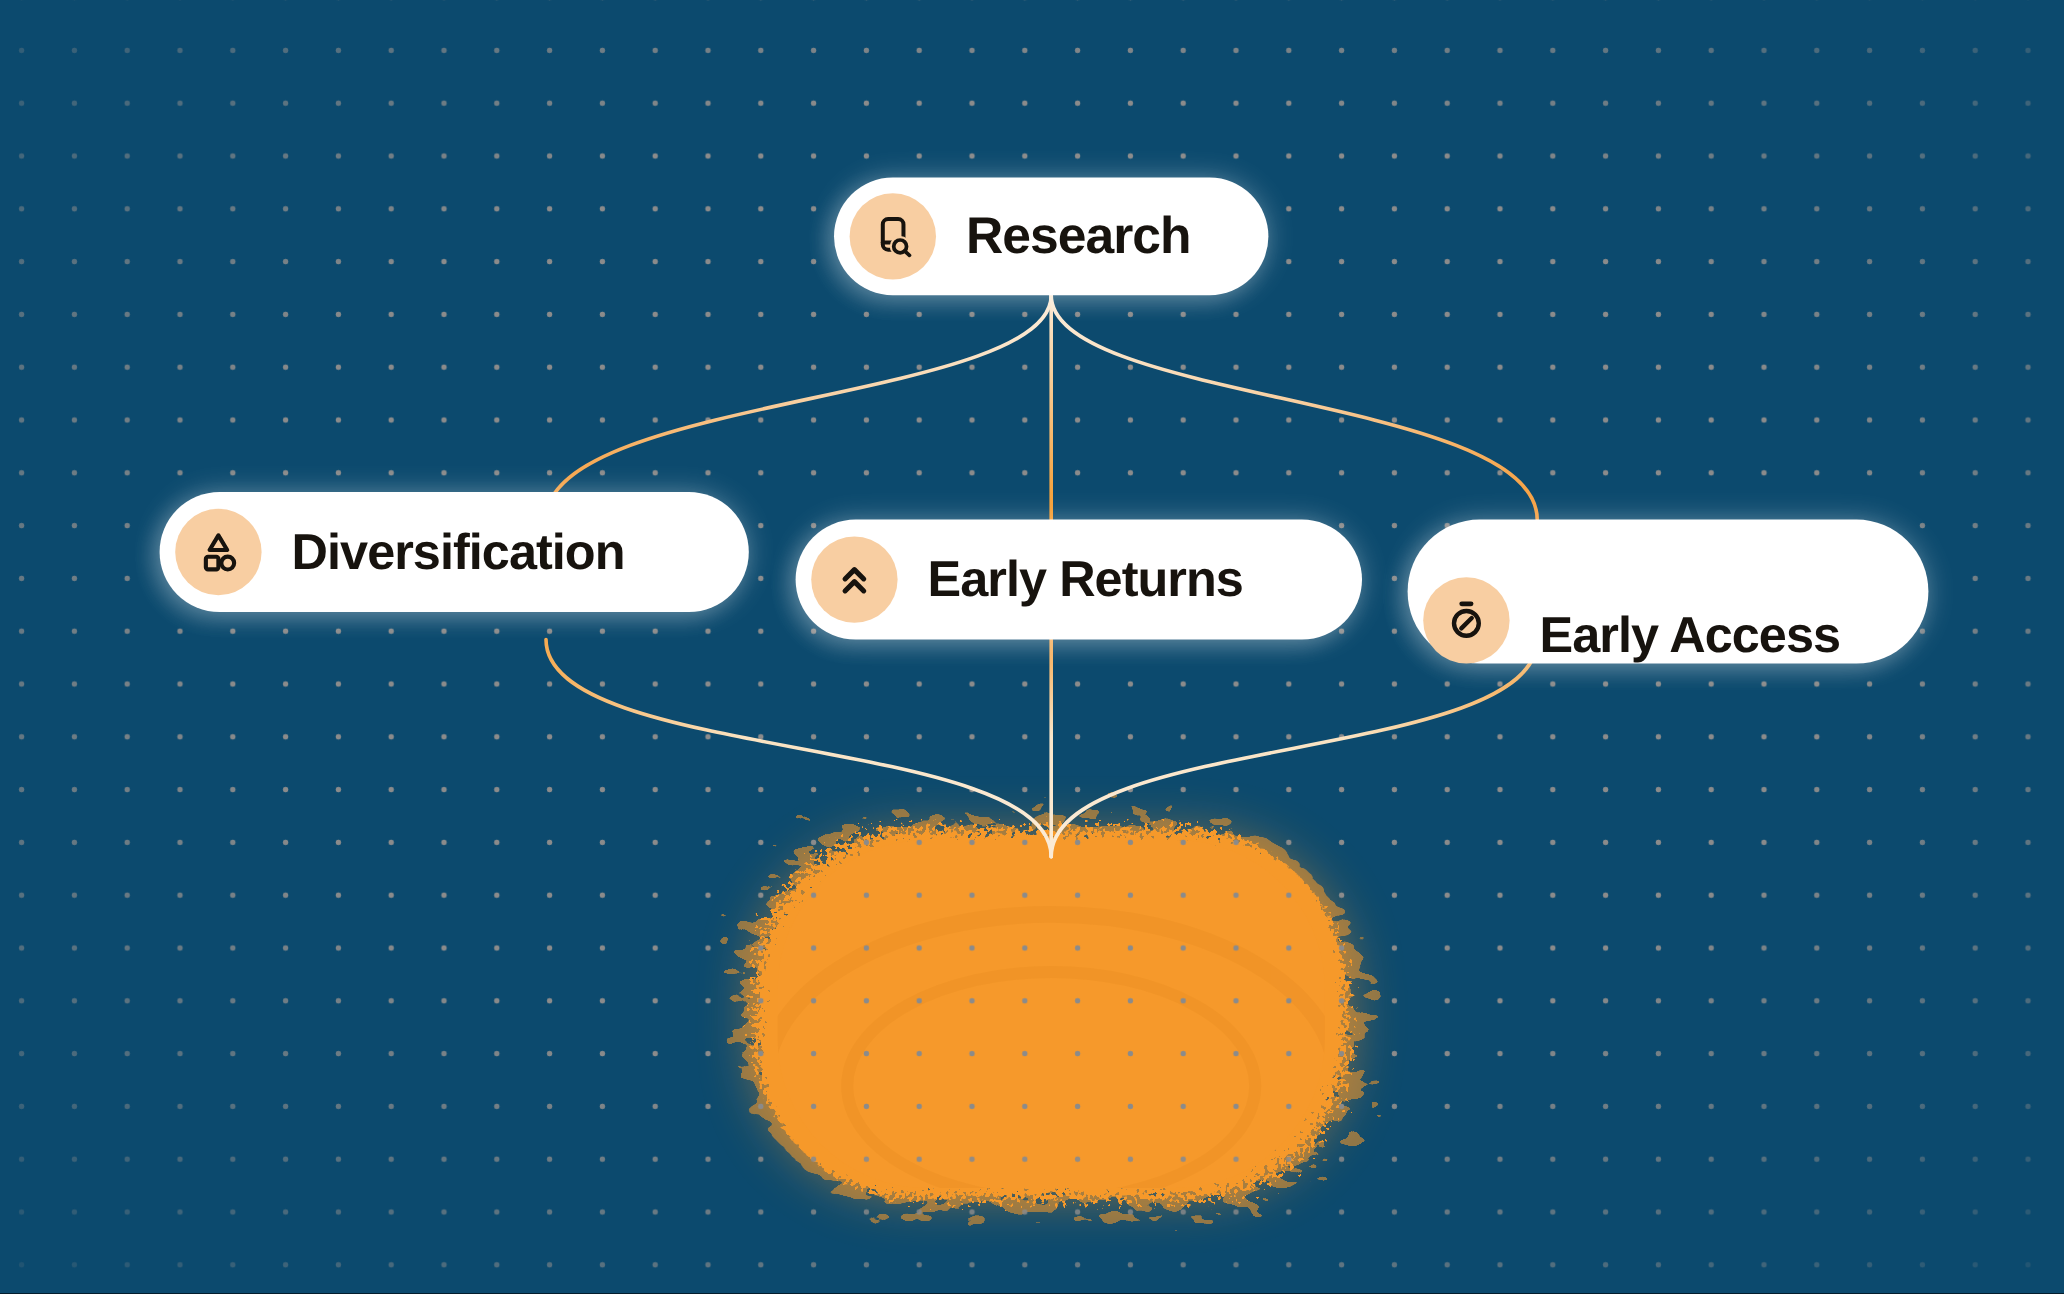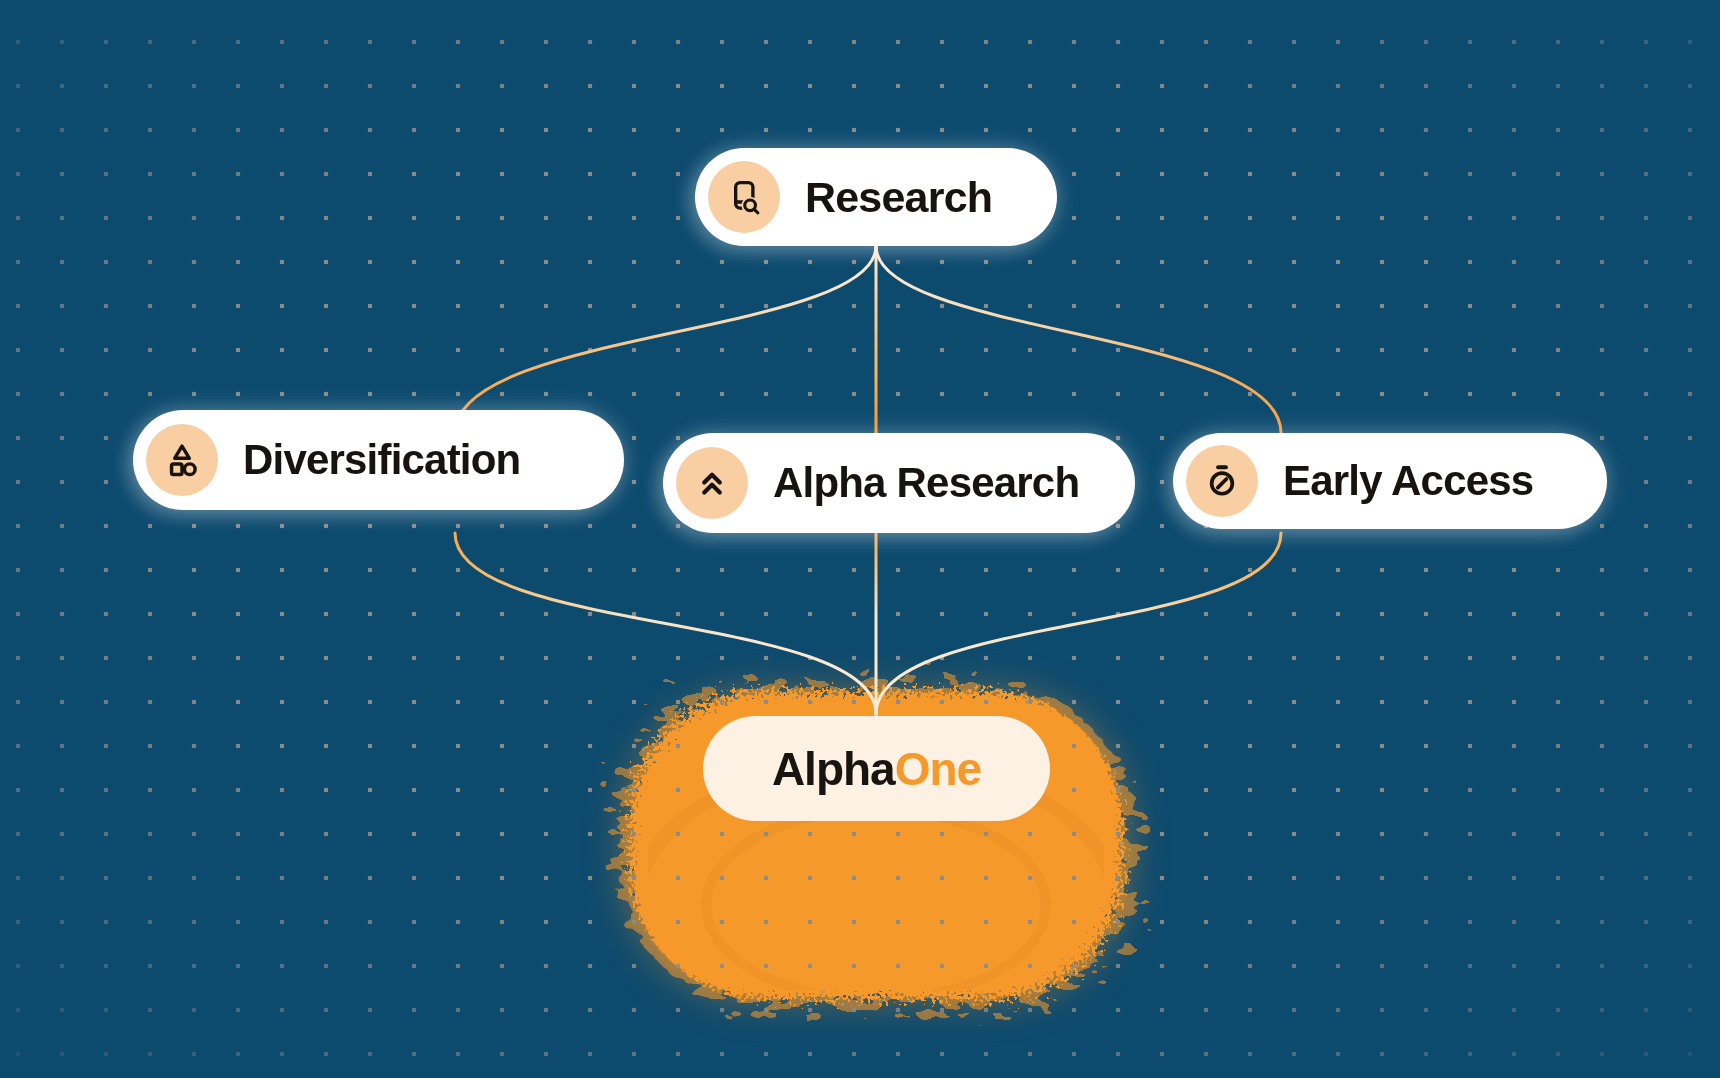--- a/index.html
+++ b/index.html
@@ -32,21 +32,21 @@
     display:flex;align-items:center;justify-content:center;margin-left:13px;flex:none;
   }
   .icon-circle svg{display:block;}
   .label{
     font-weight:700;color:#17130E;letter-spacing:-.8px;white-space:nowrap;margin-left:25px;
   }
   #node-research{left:695px;top:148px;width:362px;height:98px;}
   #node-research .label{font-size:43px;}
   #node-diversification{left:133px;top:410px;width:491px;height:100px;}
   #node-alpha-returns{left:663px;top:433px;width:472px;height:100px;}
-  #node-early-access{left:1173px;top:433px;width:434px;height:96px;}
+  #node-early-access{left:1173px;top:433px;width:434px;height:120px;align-items:flex-end;}
   #node-diversification .label,#node-alpha-returns .label,#node-early-access .label{font-size:42px;}
   #node-alphaone{
     left:703px;top:716px;width:347px;height:105px;border-radius:56px;
     background:#FCF1E2;justify-content:center;box-shadow:none;
   }
   #node-alphaone .brand{font-weight:700;font-size:46px;letter-spacing:-1px;white-space:nowrap;}
   #node-alphaone .brand .primary{color:#181410;}
   #node-alphaone .brand .accent{color:#F6992B;}
 </style>
 </head>
@@ -147,31 +147,28 @@
     <span class="label">Diversification</span>
   </div>
 
   <div class="node" id="node-alpha-returns">
     <span class="icon-circle">
       <svg width="40" height="40" viewBox="0 0 36 36">
         <path d="M 11 17.5 L 18 10.5 L 25 17.5" fill="none" stroke="#17130E" stroke-width="3.8" stroke-linecap="round" stroke-linejoin="round"></path>
         <path d="M 11 26.5 L 18 19.5 L 25 26.5" fill="none" stroke="#17130E" stroke-width="3.8" stroke-linecap="round" stroke-linejoin="round"></path>
       </svg>
     </span>
-    <span class="label">Alpha Research</span>
+    <span class="label">Early Returns</span>
   </div>
 
   <div class="node" id="node-early-access">
     <span class="icon-circle">
       <svg width="40" height="40" viewBox="0 0 36 36">
         <line x1="14.5" y1="5.6" x2="21.5" y2="5.6" stroke="#17130E" stroke-width="3.6" stroke-linecap="round"></line>
         <circle cx="18" cy="20.2" r="9.3" fill="none" stroke="#17130E" stroke-width="3.3"></circle>
         <line x1="14.2" y1="24" x2="22" y2="16.2" stroke="#17130E" stroke-width="3.3" stroke-linecap="round"></line>
       </svg>
     </span>
     <span class="label">Early Access</span>
   </div>
 
-  <div class="node" id="node-alphaone">
-    <span class="brand"><span class="primary">Alpha</span><span class="accent">One</span></span>
-  </div>
 
 </div>
 
 </body></html>

